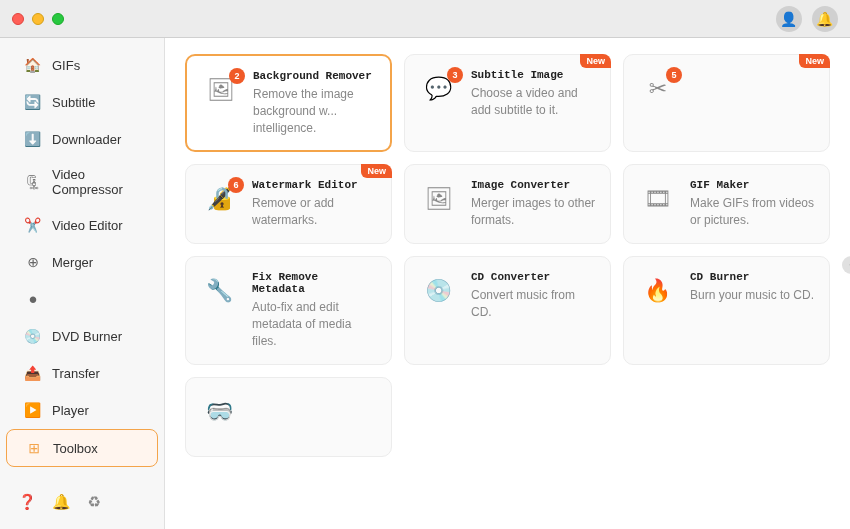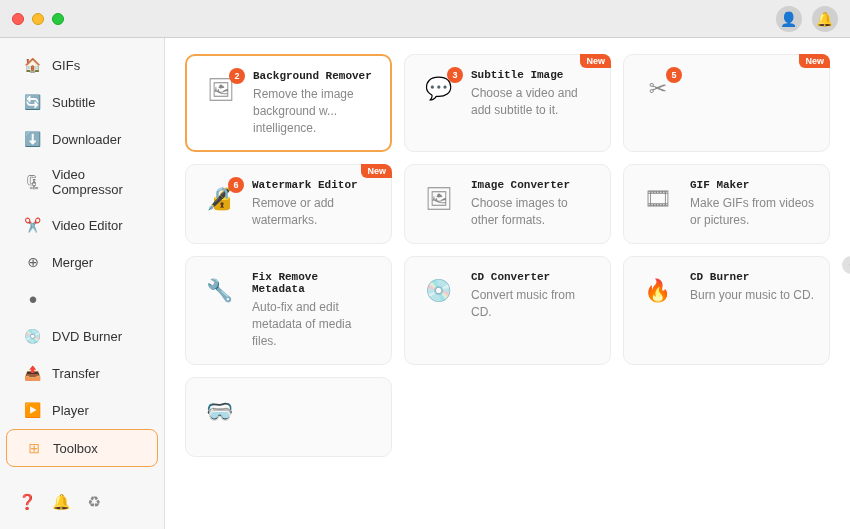--- a/index.html
+++ b/index.html
@@ -326,21 +326,21 @@
     </div>
   </div>
         <div class="tool-card">
 
     <div class="tool-card-icon">
       🖼
       
     </div>
     <div class="tool-card-text">
       <div class="tool-card-title">Image Converter</div>
-      <div class="tool-card-desc">Choose images to other formats.</div>
+      <div class="tool-card-desc">Merger images to other formats.</div>
     </div>
   </div>
         <div class="tool-card">
 
     <div class="tool-card-icon">
       🎞
       
     </div>
     <div class="tool-card-text">
       <div class="tool-card-title">GIF Maker</div>

